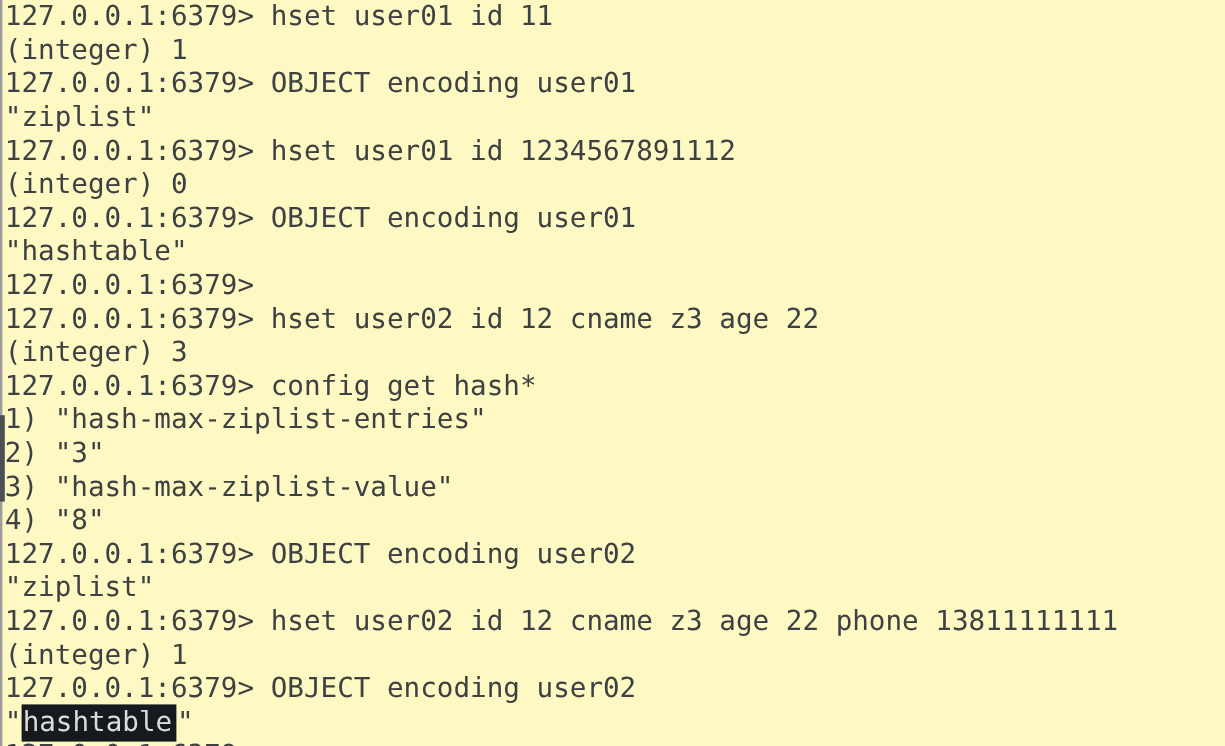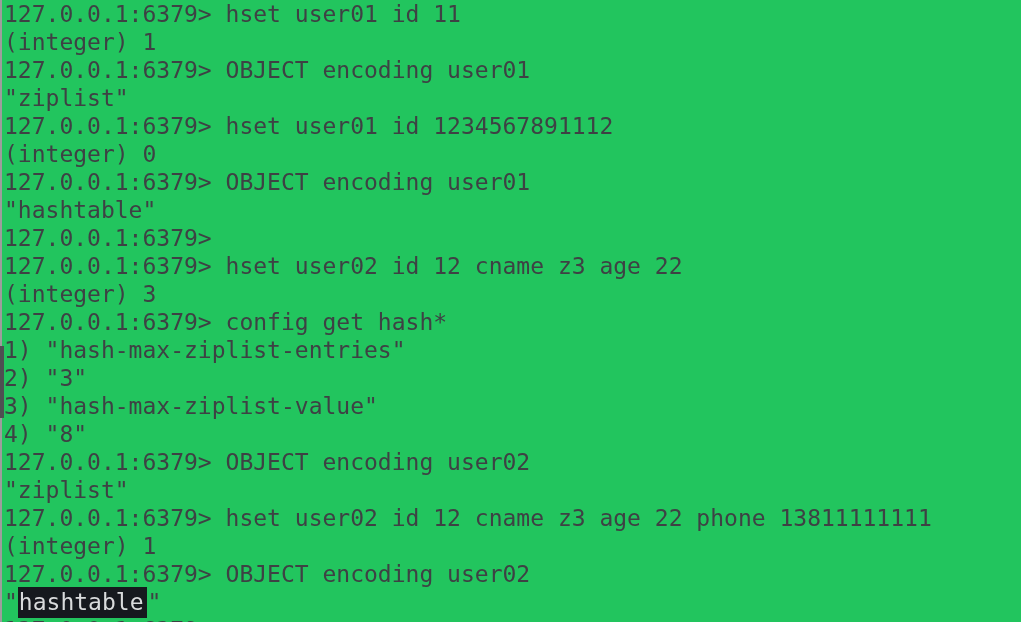--- a/index.html
+++ b/index.html
@@ -4,21 +4,21 @@
 <style>
   html, body {
     margin: 0;
     padding: 0;
     background: #ffffff;
   }
   .terminal {
     position: relative;
     width: 1021px;
     height: 622px;
-    background: #22c55e;
+    background: #fef9c3;
     overflow: hidden;
     font-family: "DejaVu Sans Mono", "Liberation Mono", monospace;
     font-size: 23px;
     line-height: 28px;
     color: #3e4144;
     cursor: text;
   }
   .scroll-rail {
     position: absolute;
     left: 0;

